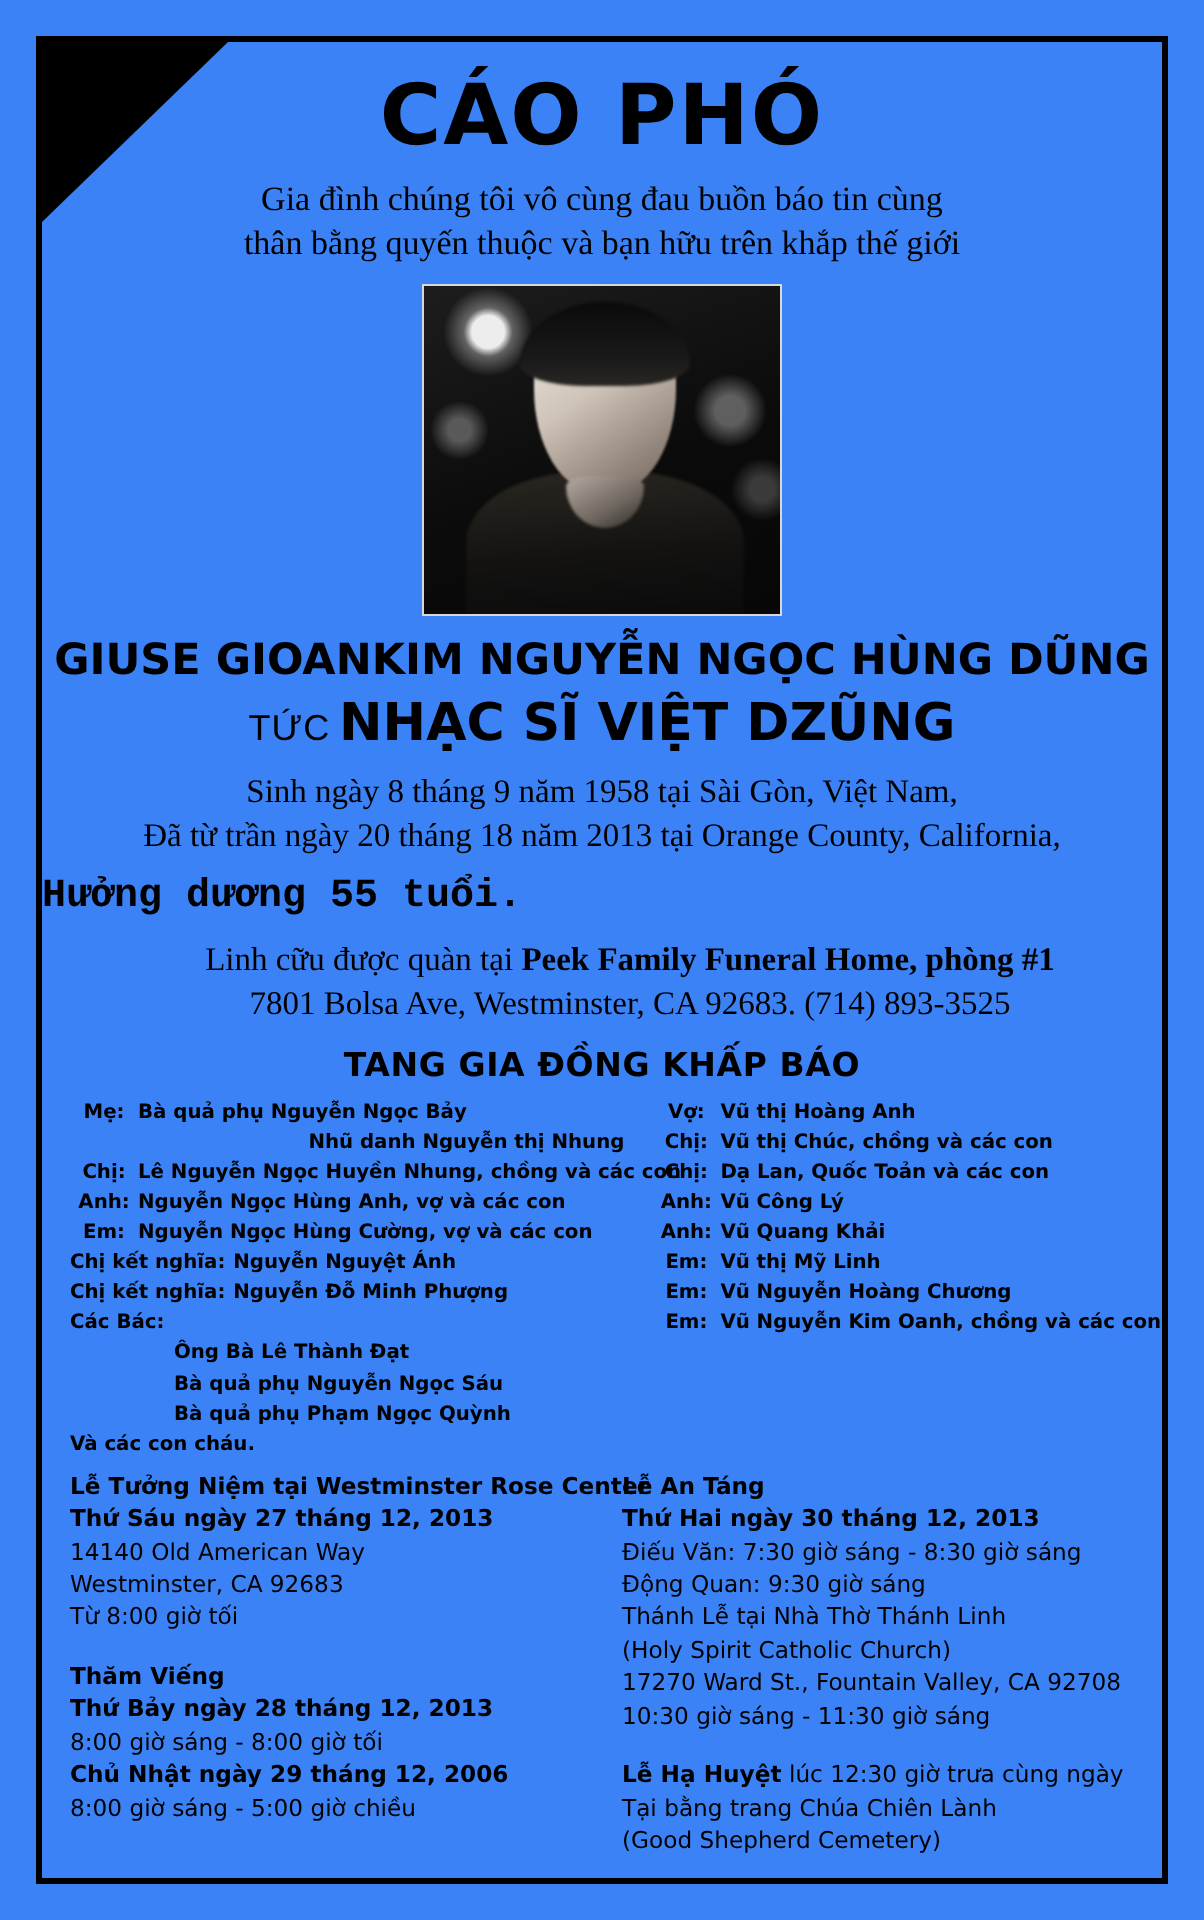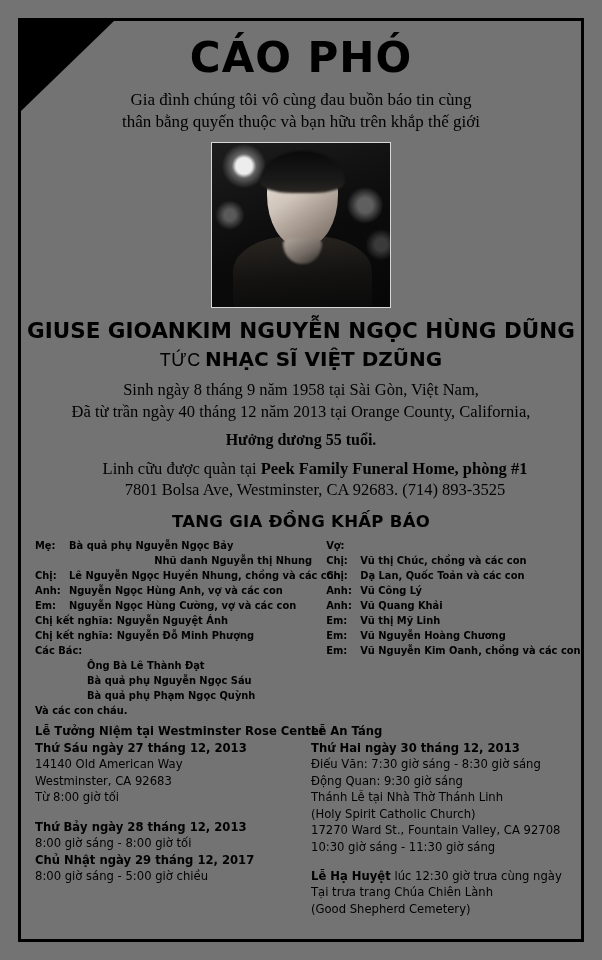--- a/index.html
+++ b/index.html
@@ -15,21 +15,21 @@
     overflow: hidden;
   }
 
   
   #notice {
     position: relative;
     box-sizing: border-box;
     width: 602px;
     height: 960px;
     padding: 0;
-    background: #737373;
+    background: #3b82f6;
   }
   .frame {
     position: absolute;
     left: 18px;
     top: 18px;
     right: 18px;
     bottom: 18px;
     border: 3px solid #000000;
     box-sizing: border-box;
   }
@@ -155,38 +155,37 @@
   }
   .name-alt-prefix {
     font-family: "Liberation Sans", sans-serif;
     font-size: 18px;
     letter-spacing: 0.5px;
     margin-top: 36px;
   }
   .name-alt-bold {
     font-family: "DejaVu Sans", sans-serif;
     font-weight: bold;
-    font-size: 20px;
+    font-size: 26px;
   }
 
   
   .serif-line {
     text-align: center;
     font-family: "Liberation Serif", serif;
     font-size: 16.5px;
     line-height: 1.3;
   }
   .dates {
     margin-top: 9px;
   }
   .age-line {
-    text-align: center;
-    font-family: Liberation Serif, serif;
-    font-weight: bold;
-    font-size: 16px;
+    font-family: Liberation Mono, monospace;
+    font-weight: bold;
+    font-size: 20px;
     margin-top: 9px;
   }
   .venue {
     margin-top: 9px;
     padding-left: 28px;
   }
   .venue b { font-weight: bold; }
 
   
   .section-heading {
@@ -217,21 +216,21 @@
   .fam-line.indent-2 { padding-left: 52px; }
 
   .fam-row {
     display: flex;
     font-family: "DejaVu Sans", sans-serif;
     font-weight: bold;
     font-size: 9.9px;
     line-height: 1.52;
     white-space: nowrap;
   }
-  .fam-rel { width: 34px; flex: none; }
+  .fam-rel { width: 34px; flex: none; text-align: center; }
   .fam-name { flex: 1; }
 
   
   .prog-cols {
     display: flex;
     margin-top: 5px;
   }
   .prog-left { width: 50%; padding-left: 14px; box-sizing: border-box; }
   .prog-right { width: 50%; padding-left: 10px; box-sizing: border-box; }
 
@@ -285,21 +284,21 @@
     </div>
 
     <div class="name-main">GIUSE GIOANKIM NGUYỄN NGỌC HÙNG DŨNG</div>
     <div class="name-alt-row">
       <span class="name-alt-prefix">TỨC</span>
       <span class="name-alt-bold">NHẠC SĨ VIỆT DZŨNG</span>
     </div>
 
     <div class="serif-line dates">
       <div>Sinh ngày 8 tháng 9 năm 1958 tại Sài Gòn, Việt Nam,</div>
-      <div>Đã từ trần ngày 40 tháng 12 năm 2013 tại Orange County, California,</div>
+      <div>Đã từ trần ngày 20 tháng 18 năm 2013 tại Orange County, California,</div>
     </div>
 
     <div class="age-line">Hưởng dương 55 tuổi.</div>
 
     <div class="serif-line venue">
       <div><span>Linh cữu được quàn tại </span><b>Peek Family Funeral Home, phòng #1</b></div>
       <div>7801 Bolsa Ave, Westminster, CA 92683. (714) 893-3525</div>
     </div>
 
     <div class="section-heading">TANG GIA ĐỒNG KHẤP BÁO</div>
@@ -335,20 +334,21 @@
             <span class="fam-rel" style="width: auto; padding-right: 4px;">Các Bác:</span>
           </div>
           <div class="fam-line indent-2">Ông Bà Lê Thành Đạt</div>
           <div class="fam-line indent-2">Bà quả phụ Nguyễn Ngọc Sáu</div>
           <div class="fam-line indent-2">Bà quả phụ Phạm Ngọc Quỳnh</div>
           <div class="fam-line">Và các con cháu.</div>
         </div>
       <div class="col-right">
           <div class="fam-row">
             <span class="fam-rel">Vợ:</span>
+            <span class="fam-name">Vũ thị Hoàng Anh</span>
           </div>
           <div class="fam-row">
             <span class="fam-rel">Chị:</span>
             <span class="fam-name">Vũ thị Chúc, chồng và các con</span>
           </div>
           <div class="fam-row">
             <span class="fam-rel">Chị:</span>
             <span class="fam-name">Dạ Lan, Quốc Toản và các con</span>
           </div>
           <div class="fam-row">
@@ -376,37 +376,38 @@
 
 
     <div class="prog-cols">
       <div class="prog-left">
         <div class="prog-b">Lễ Tưởng Niệm tại Westminster Rose Center</div>
         <div class="prog-b">Thứ Sáu ngày 27 tháng 12, 2013</div>
         <div class="prog-n">14140 Old American Way</div>
         <div class="prog-n">Westminster, CA 92683</div>
         <div class="prog-n">Từ 8:00 giờ tối</div>
         <div class="prog-gap"></div>
+        <div class="prog-b">Thăm Viếng</div>
         <div class="prog-b">Thứ Bảy ngày 28 tháng 12, 2013</div>
         <div class="prog-n">8:00 giờ sáng - 8:00 giờ tối</div>
-        <div class="prog-b">Chủ Nhật ngày 29 tháng 12, 2017</div>
+        <div class="prog-b">Chủ Nhật ngày 29 tháng 12, 2006</div>
         <div class="prog-n">8:00 giờ sáng - 5:00 giờ chiều</div>
       </div>
 
       <div class="prog-right">
         <div class="prog-b">Lễ An Táng</div>
         <div class="prog-b">Thứ Hai ngày 30 tháng 12, 2013</div>
         <div class="prog-n">Điếu Văn: 7:30 giờ sáng - 8:30 giờ sáng</div>
         <div class="prog-n">Động Quan: 9:30 giờ sáng</div>
         <div class="prog-n">Thánh Lễ tại Nhà Thờ Thánh Linh</div>
         <div class="prog-n">(Holy Spirit Catholic Church)</div>
         <div class="prog-n">17270 Ward St., Fountain Valley, CA 92708</div>
         <div class="prog-n">10:30 giờ sáng - 11:30 giờ sáng</div>
         <div class="prog-gap"></div>
         <div class="prog-mixed"><b>Lễ Hạ Huyệt</b><span> lúc 12:30 giờ trưa cùng ngày</span></div>
-        <div class="prog-n">Tại trưa trang Chúa Chiên Lành</div>
+        <div class="prog-n">Tại bằng trang Chúa Chiên Lành</div>
         <div class="prog-n">(Good Shepherd Cemetery)</div>
 
       </div>
     </div>
 
   </div>
 </div>
 
 </body></html>

